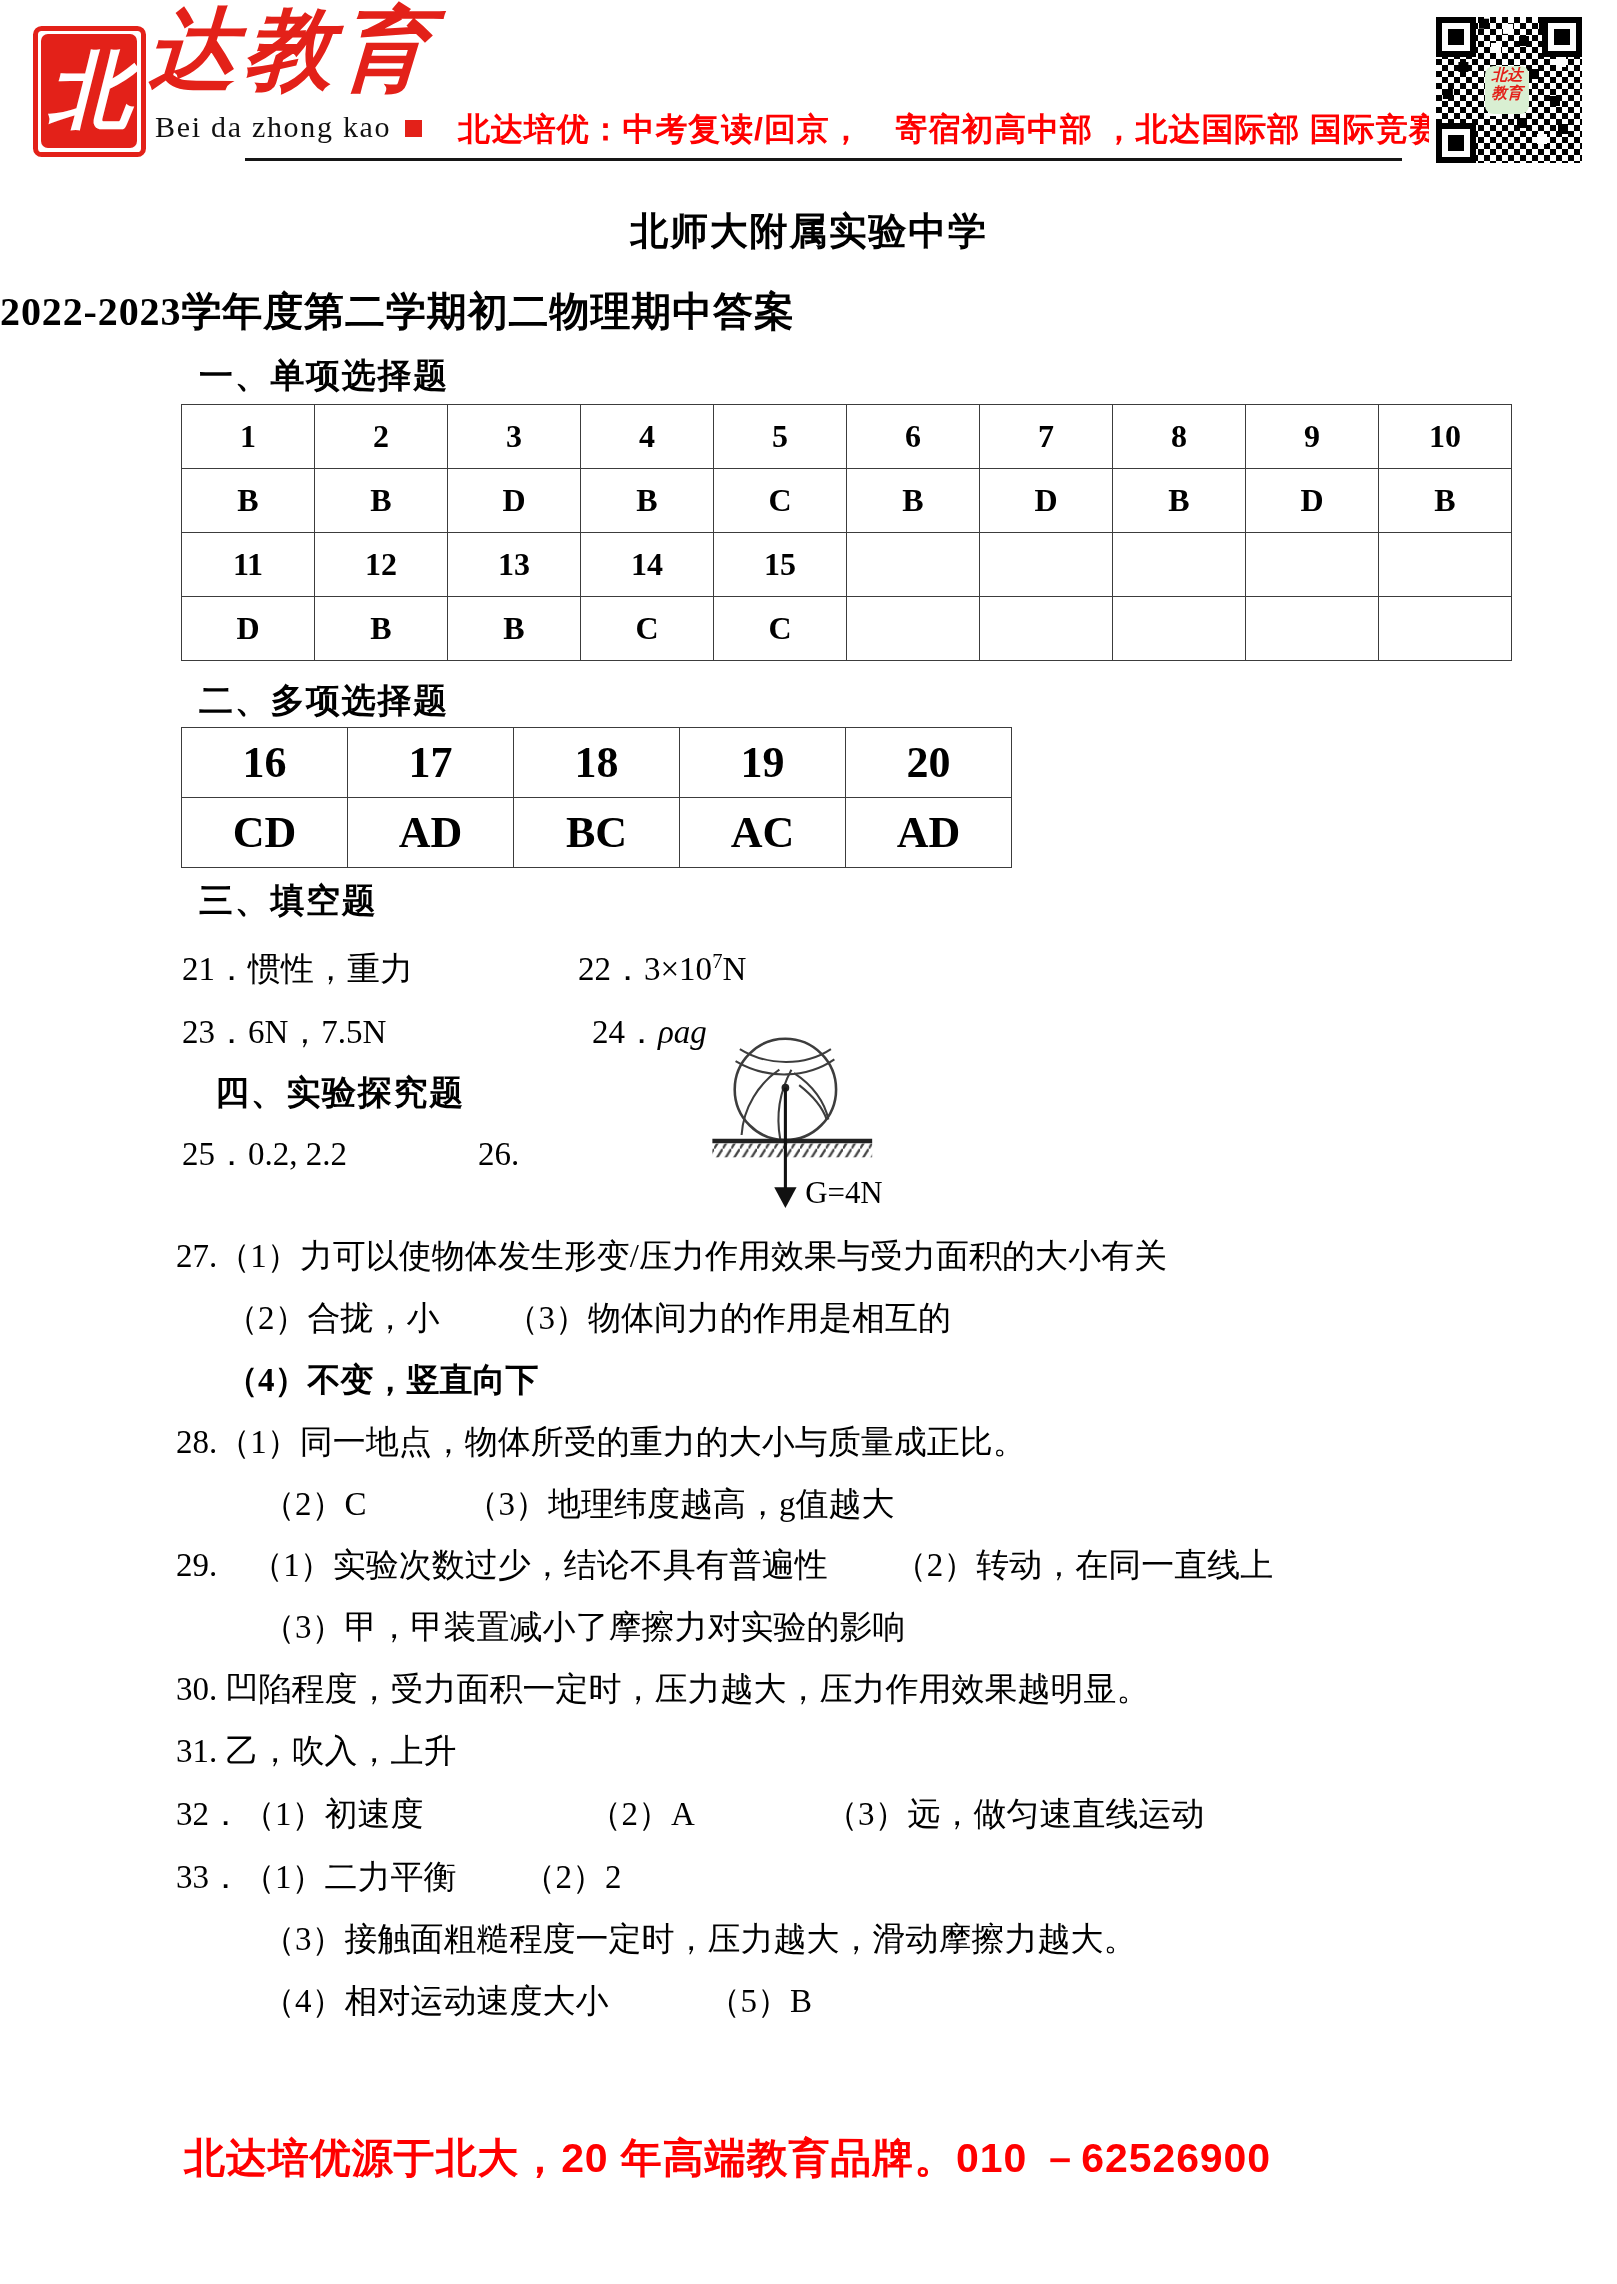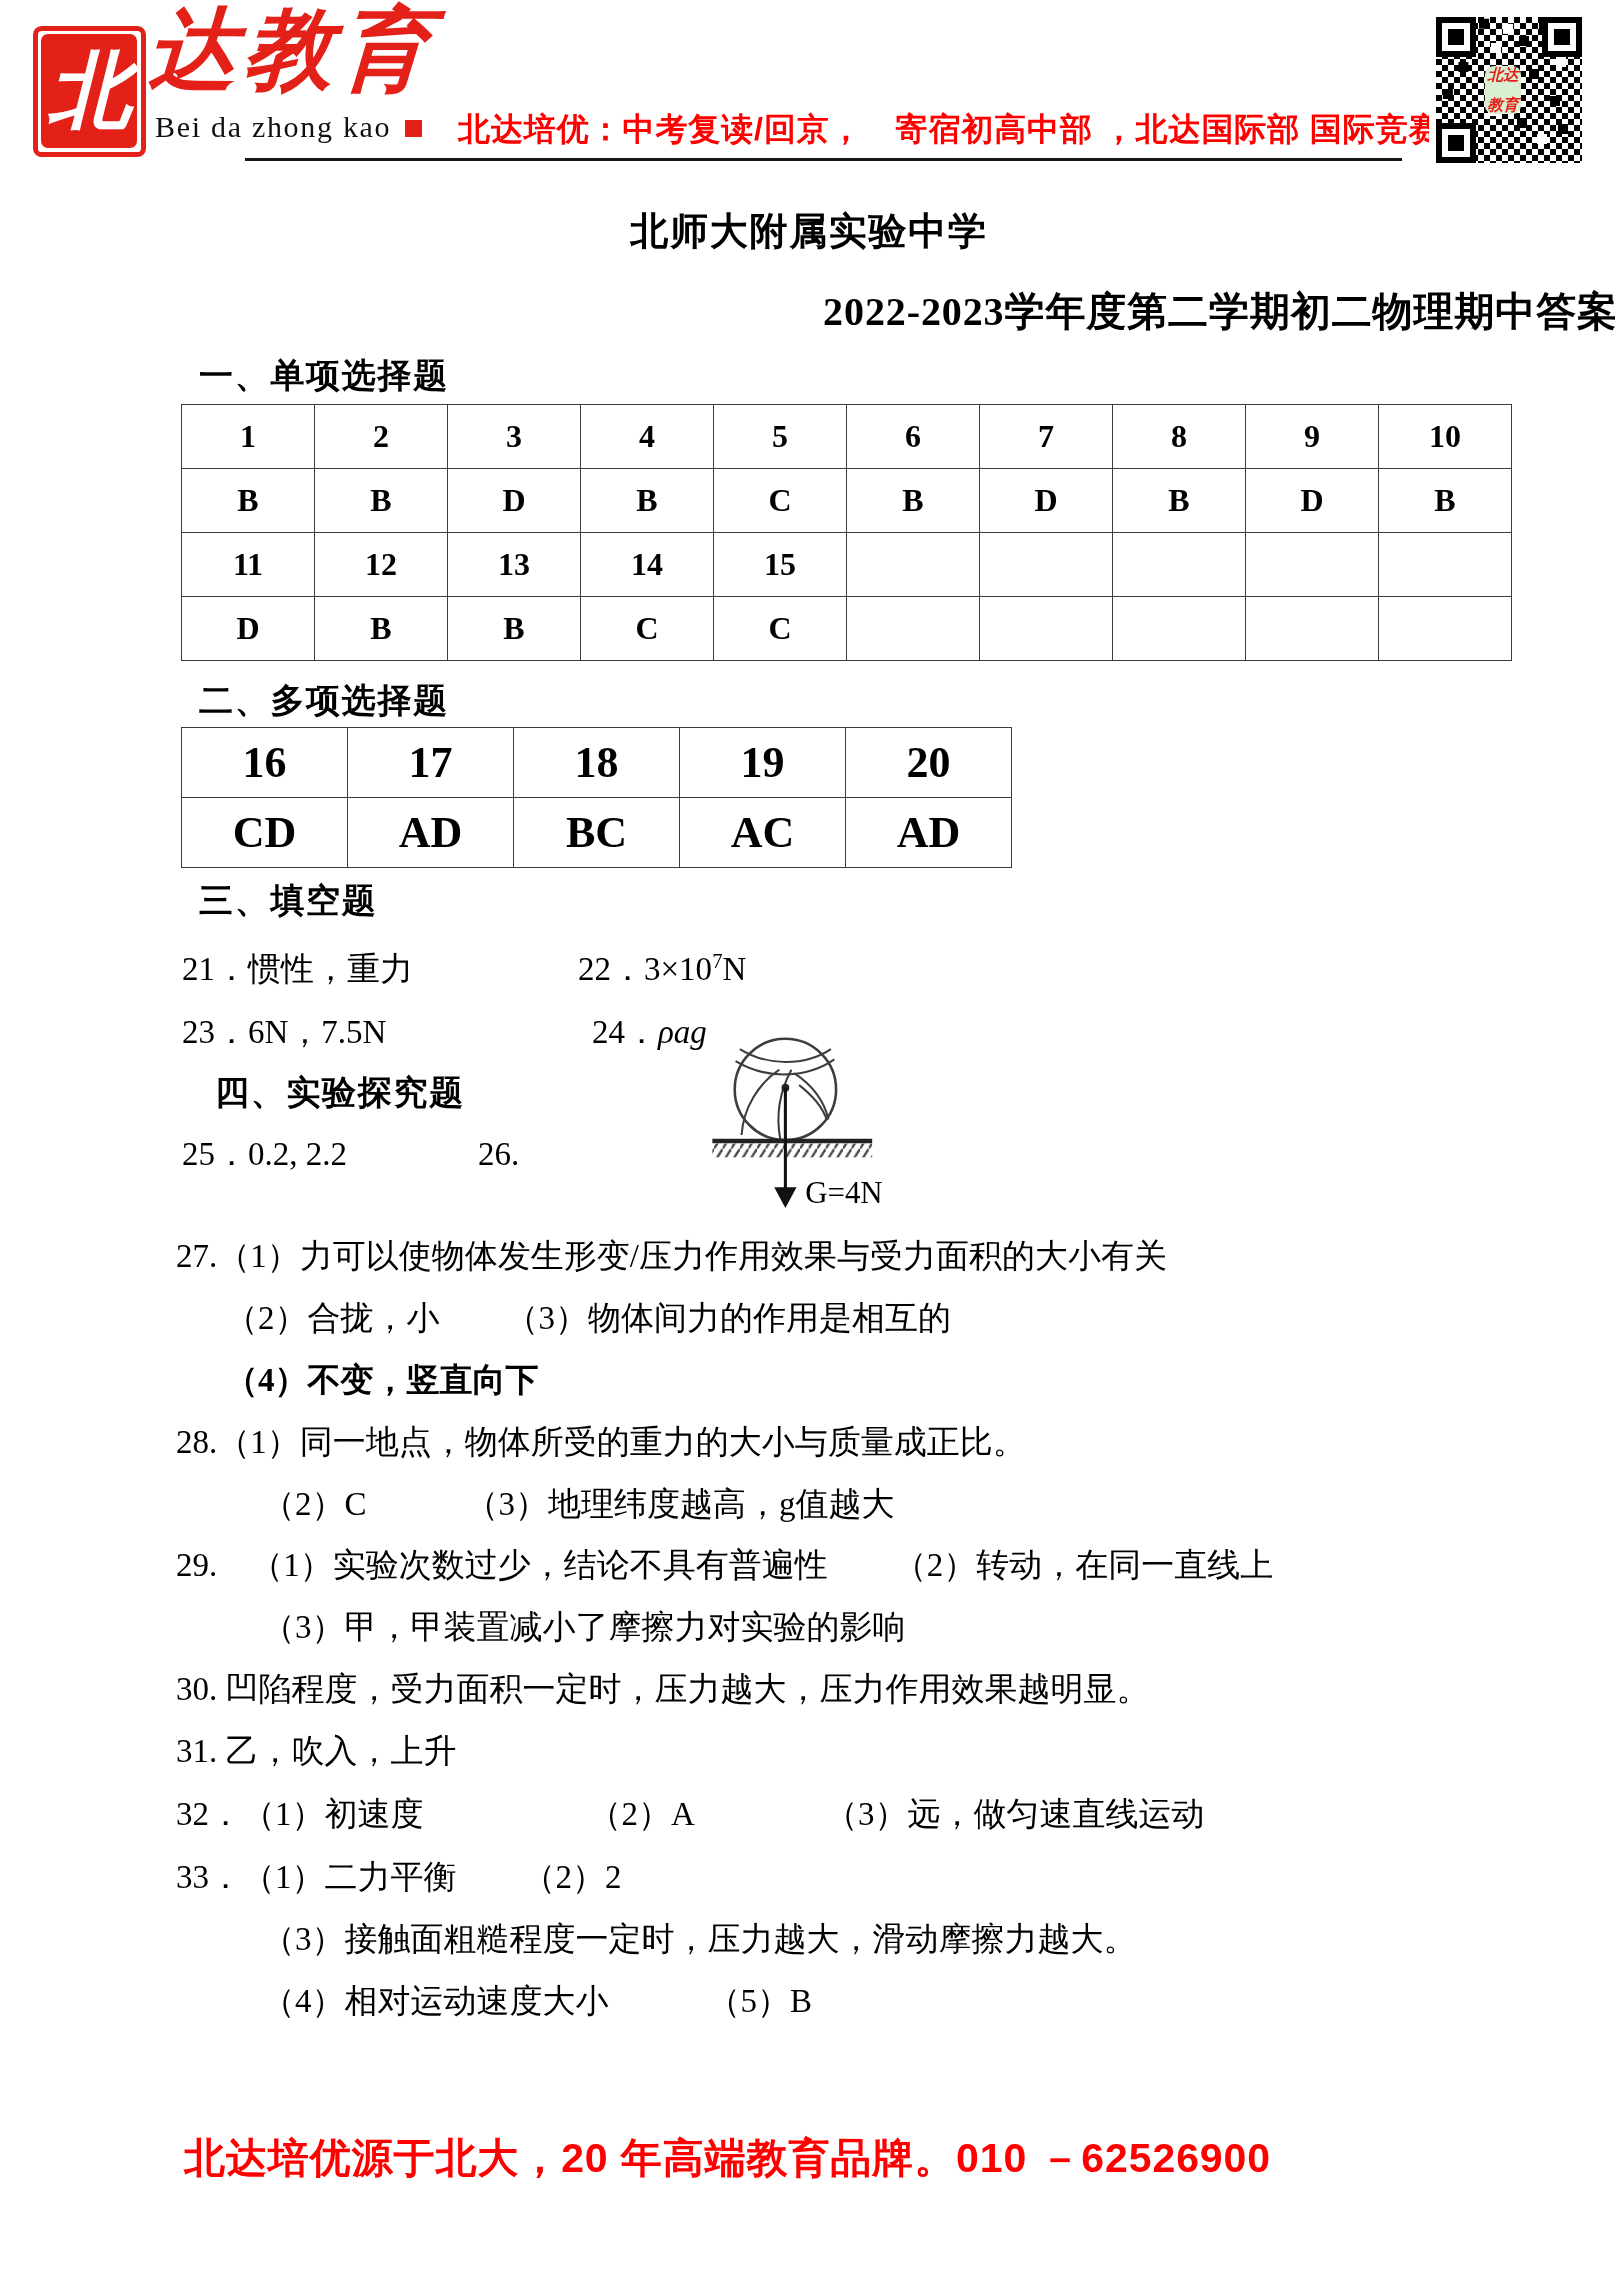--- a/index.html
+++ b/index.html
@@ -28,27 +28,27 @@
   .qr-pattern{position:relative;width:146px;height:146px;
       background:repeating-conic-gradient(#000 0 25%, #fff 0 50%);background-size:12px 12px;}
   .qr-noise{position:absolute;left:0;top:0;width:10.3px;height:10.3px;background:#000;
       box-shadow:43px 1.7px #000,67px 6.9px #fff,83px 19px #000,55px 26px #fff,103px 5.2px #000,
       22.4px 45px #000,120px 40px #fff,93px 52px #000,6.9px 72px #000,114px 79px #000,
       52px 89px #fff,81px 101px #000,26px 110px #000,101px 117px #fff,122px 107px #000;}
   .finder{position:absolute;width:40px;height:40px;background:#000;display:flex;align-items:center;justify-content:center;}
   .finder-in{width:27.5px;height:27.5px;background:#fff;display:flex;align-items:center;justify-content:center;}
   .finder-core{width:15.5px;height:15.5px;background:#000;}
   .f-tl{left:0;top:0;} .f-tr{right:0;top:0;} .f-bl{left:0;bottom:0;}
-  .qr-badge{position:absolute;left:49px;top:49px;width:36px;height:48px;background:#d9efd2;
-      border-radius:8.6px;display:flex;flex-direction:column;align-items:center;justify-content:space-between;}
+  .qr-badge{position:absolute;left:49px;top:49px;width:44px;height:48px;background:#d9efd2;
+      border-radius:8.6px;display:flex;flex-direction:column;align-items:center;justify-content:flex-start;}
   .qr-badge span{color:#e32119;font-weight:bold;font-size:15.5px;line-height:18px;font-style:italic;}
 
   
   .doc-title{left:0;width:1618px;top:206px;text-align:center;font-size:38px;font-weight:bold;letter-spacing:1.7px;}
-  .doc-subtitle{left:0;width:1618px;top:284px;text-align:right;font-size:40px;font-weight:bold;letter-spacing:0.9px;}
+  .doc-subtitle{left:0;width:1618px;top:284px;text-align:left;font-size:40px;font-weight:bold;letter-spacing:0.9px;}
   .sec-head{font-size:34px;font-weight:bold;letter-spacing:1.7px;}
   .sec1{left:199px;top:353px;}
   .sec2{left:199px;top:678px;}
   .sec3{left:199px;top:878px;}
   .sec4{left:199px;top:1070px;margin-left:16px;}
 
   
   table.ans{border-collapse:collapse;table-layout:fixed;}
   table.ans td{border:1.7px solid #3c3c3c;text-align:center;vertical-align:middle;
       font-weight:bold;font-family:"Liberation Serif","DejaVu Serif",serif;}

